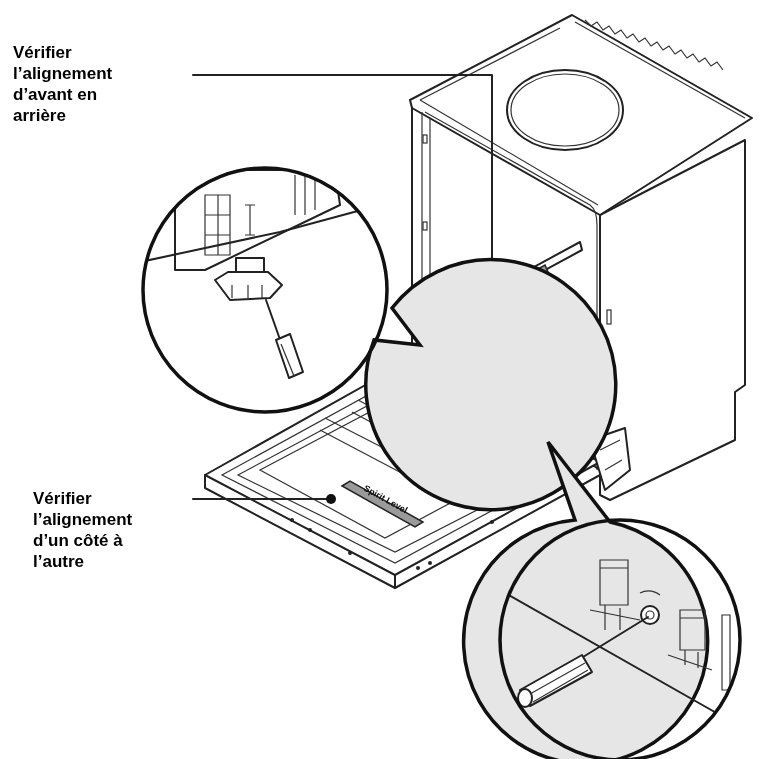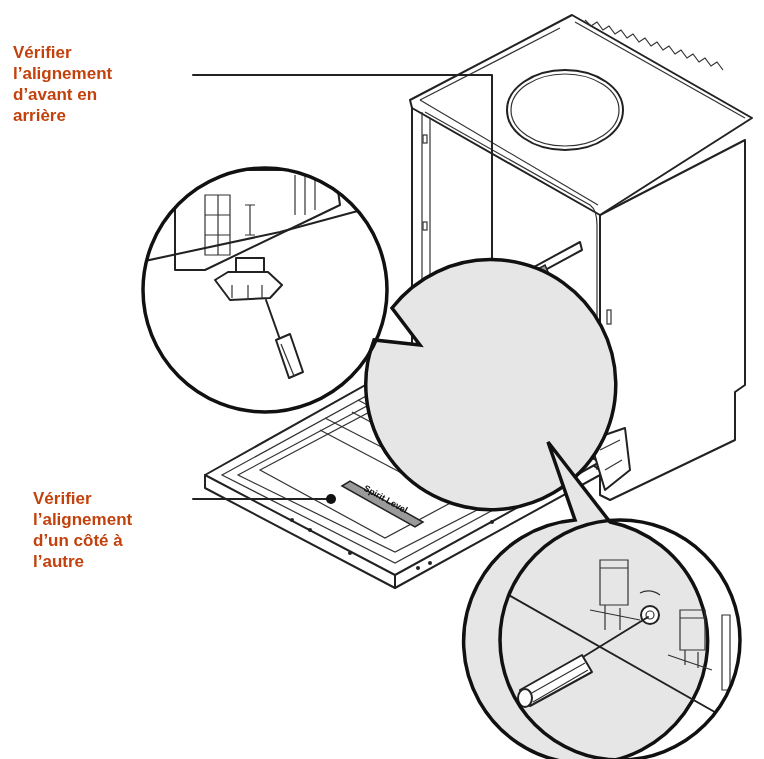--- a/index.html
+++ b/index.html
@@ -1,19 +1,19 @@
 <!DOCTYPE html>
 <html><head>
 <meta charset="utf-8">
 <style>
   html, body { margin: 0; padding: 0; background: #ffffff; }
   body { width: 764px; height: 759px; position: relative; overflow: hidden; font-family: "Liberation Sans", sans-serif; }
   .label {
     position: absolute;
-    color: #c2410c;
+    color: #000000;
     font-weight: bold;
     font-size: 17px;
     line-height: 21px;
     font-family: "Liberation Sans", sans-serif;
   }
   .label span { display: block; white-space: nowrap; }
   #label-front-back { left: 13px; top: 42px; }
   #label-side-side { left: 33px; top: 488px; }
   svg { position: absolute; left: 0; top: 0; }
   .ln { fill: none; stroke: #222; stroke-width: 2; stroke-linejoin: round; stroke-linecap: round; }

